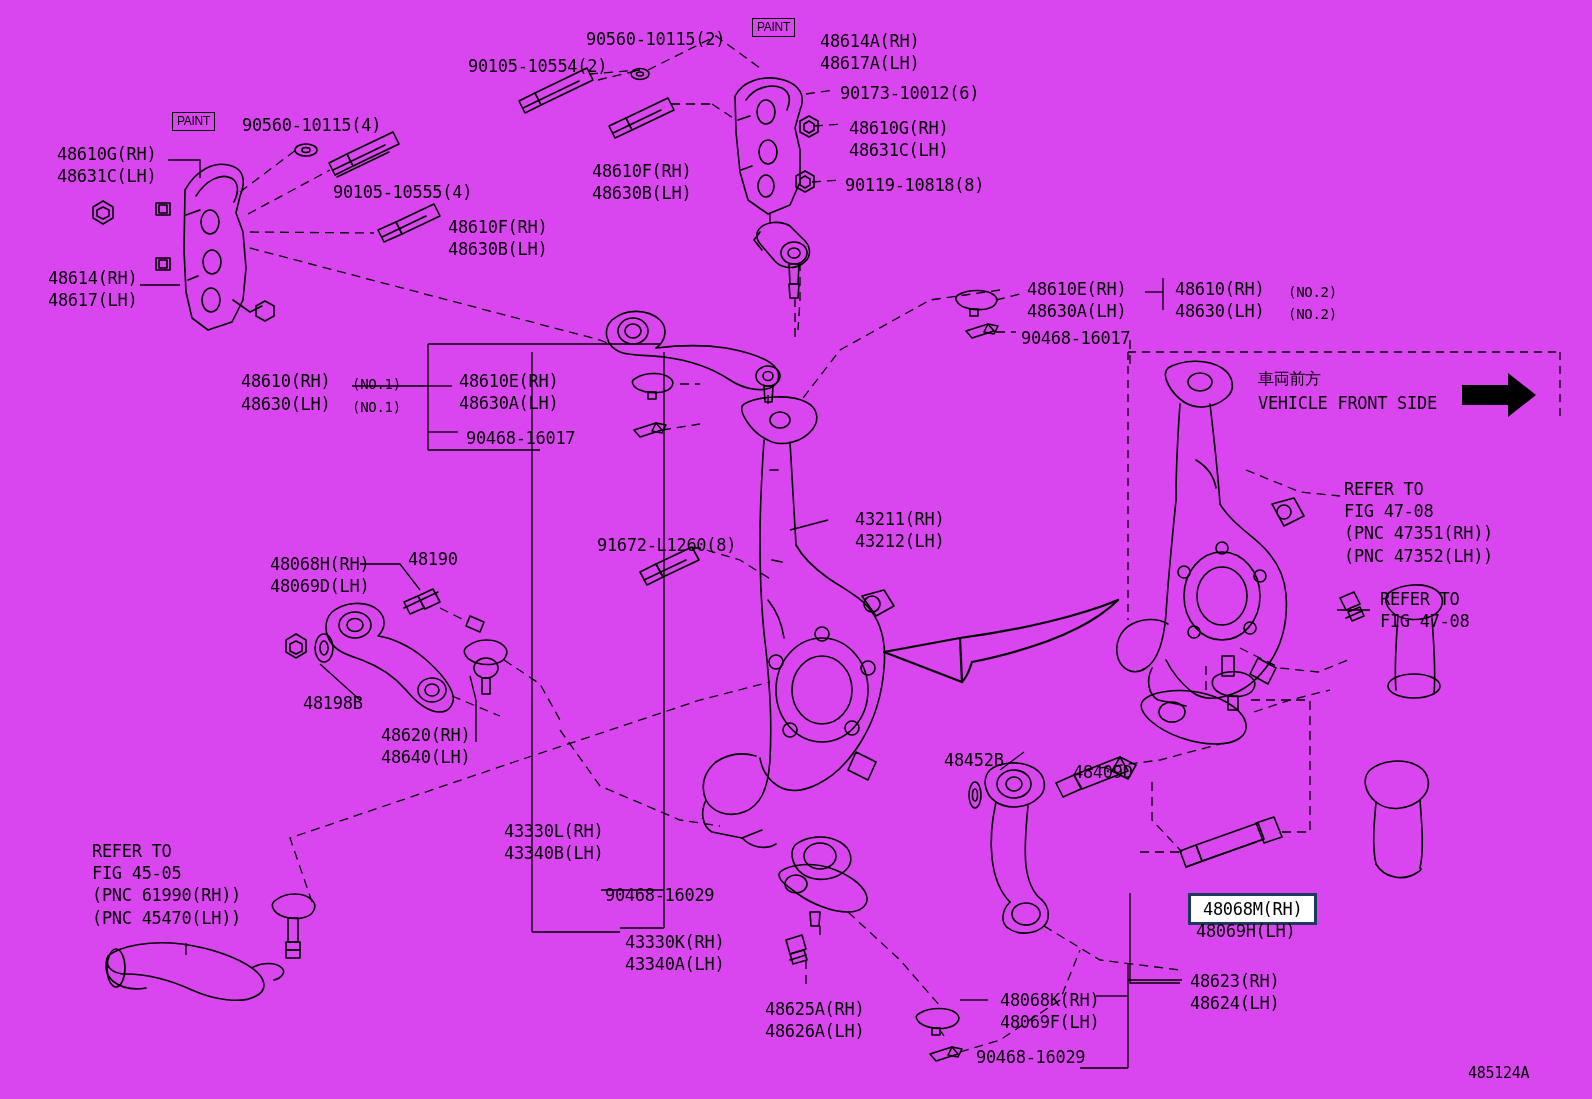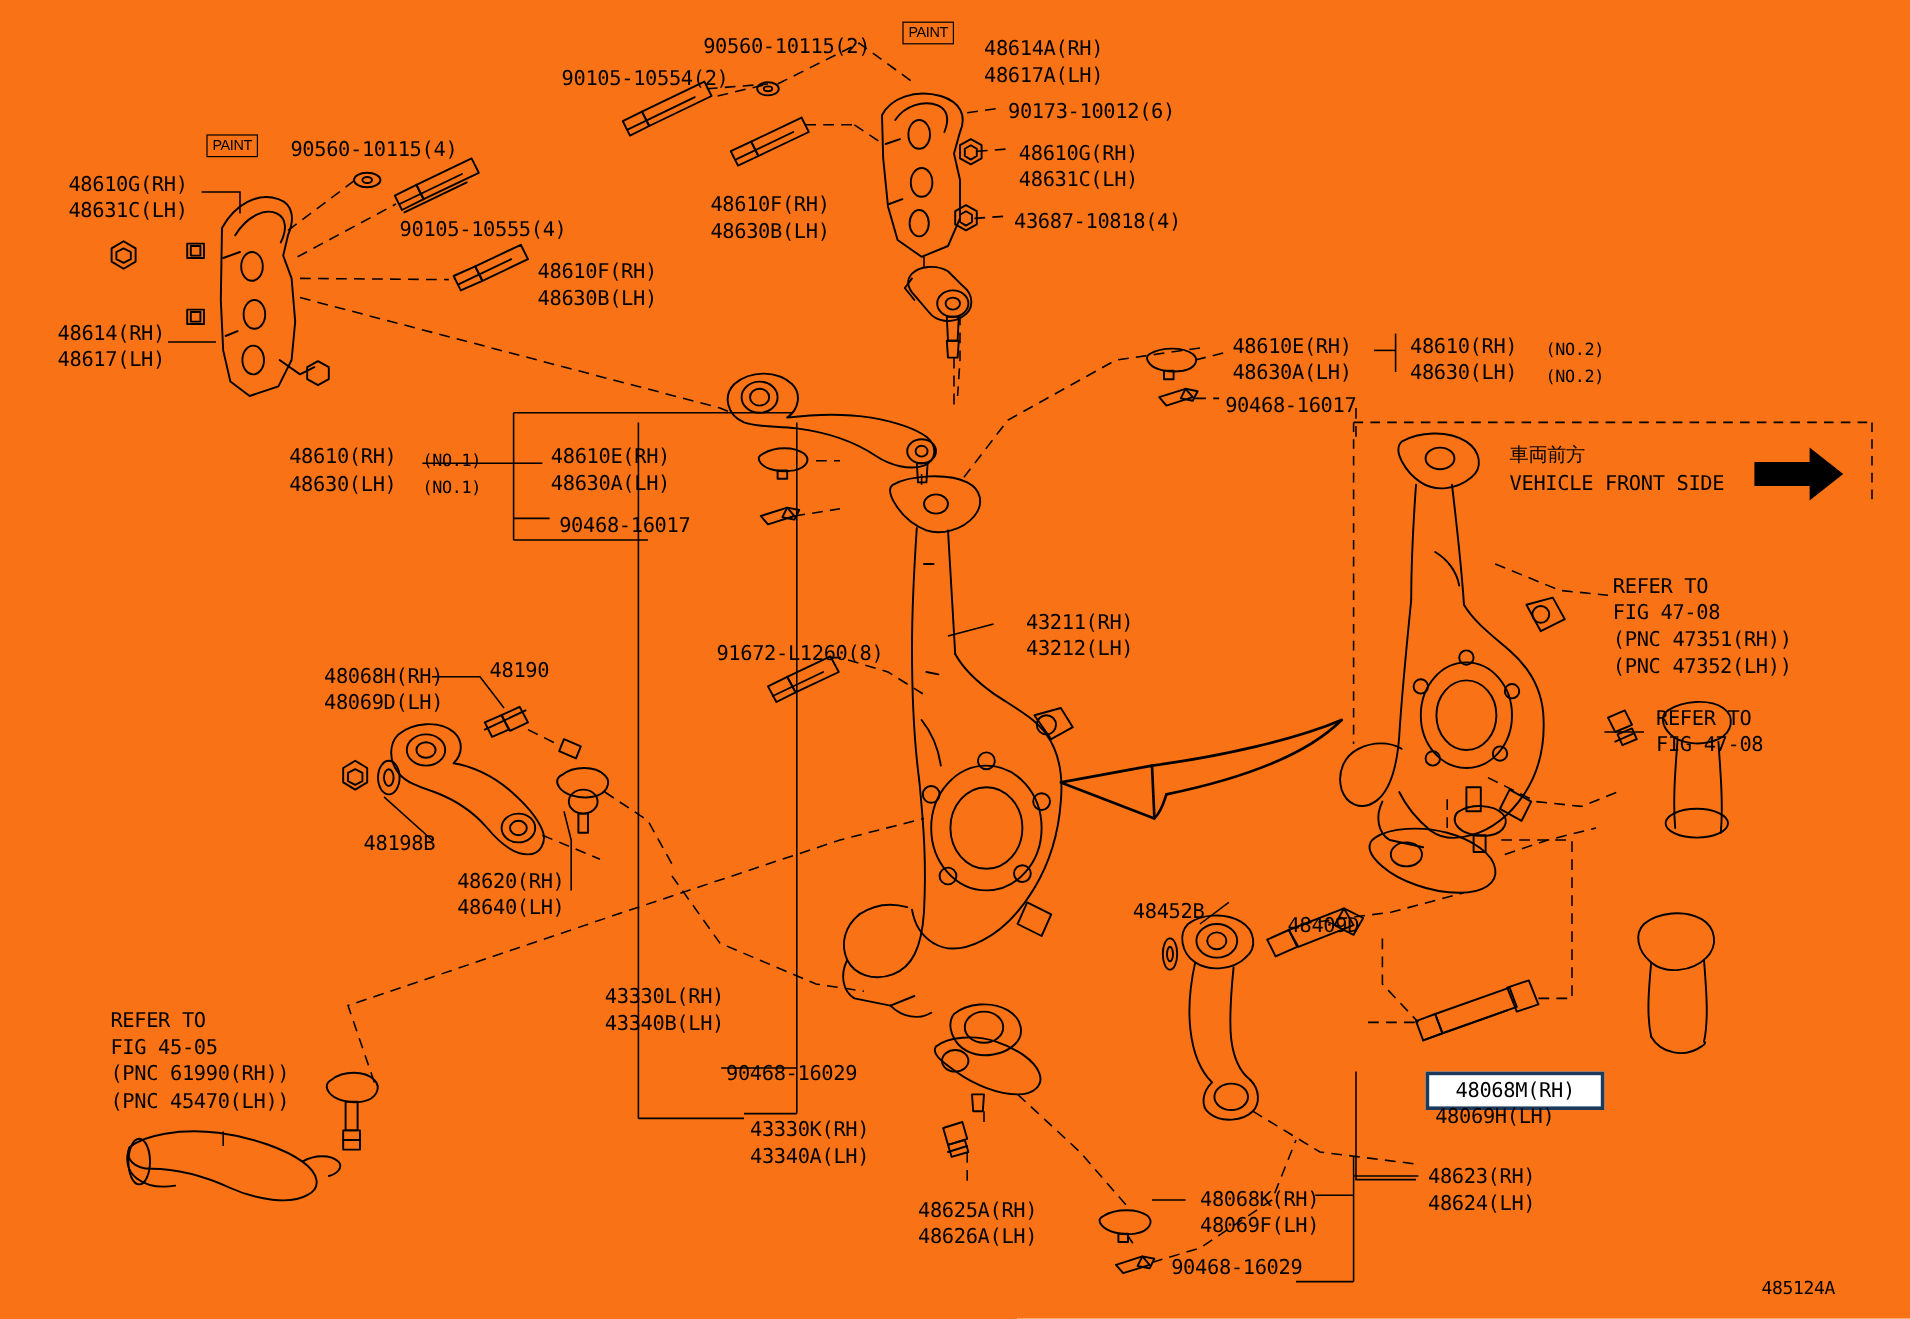--- a/index.html
+++ b/index.html
@@ -7,21 +7,21 @@
     padding: 0;
     background: #ffffff;
   }
   body {
     font-family: "Liberation Sans", sans-serif;
   }
   #sheet {
     position: relative;
     width: 1592px;
     height: 1099px;
-    background: #f97316;
+    background: #d946ef;
     overflow: hidden;
   }
   .lbl {
     position: absolute;
     font-family: "DejaVu Sans Mono", monospace;
     font-size: 17px;
     line-height: 22px;
     color: #000;
     white-space: pre;
     letter-spacing: -0.3px;
@@ -36,21 +36,21 @@
   }
   .boxed {
     border: 1.5px solid #000;
     padding: 1px 4px;
     font-size: 12px;
     line-height: 15px;
     font-family: Liberation Sans, sans-serif;
   }
   .hl {
     border: 3px solid #1b3a5c;
-    padding: 2px 22px;
+    padding: 2px 12px;
     background: #fff;
   }
   #svgroot {
     position: absolute;
     left: 0;
     top: 0;
     width: 1592px;
     height: 1099px;
   }
 </style>
@@ -425,21 +425,21 @@
   <div class="lbl" style="left:468px; top:55px;">90105-10554(2)</div>
   <div class="lbl" style="left:840px; top:82px;">90173-10012(6)</div>
   <div class="lbl" style="left:242px; top:114px;">90560-10115(4)</div>
   <div class="lbl" style="left:849px; top:117px;">48610G(RH)
 48631C(LH)</div>
   <div class="lbl" style="left:57px; top:143px;">48610G(RH)
 48631C(LH)</div>
   <div class="lbl" style="left:333px; top:181px;">90105-10555(4)</div>
   <div class="lbl" style="left:592px; top:160px;">48610F(RH)
 48630B(LH)</div>
-  <div class="lbl" style="left:845px; top:174px;">43687-10818(4)</div>
+  <div class="lbl" style="left:845px; top:174px;">90119-10818(8)</div>
   <div class="lbl" style="left:448px; top:216px;">48610F(RH)
 48630B(LH)</div>
   <div class="lbl" style="left:48px; top:267px;">48614(RH)
 48617(LH)</div>
   <div class="lbl" style="left:1027px; top:278px;">48610E(RH)
 48630A(LH)</div>
   <div class="lbl" style="left:1175px; top:278px;">48610(RH)</div>
   <div class="lbl small" style="left:1288px; top:283px;">(NO.2)</div>
   <div class="lbl" style="left:1175px; top:300px;">48630(LH)</div>
   <div class="lbl small" style="left:1288px; top:305px;">(NO.2)</div>

